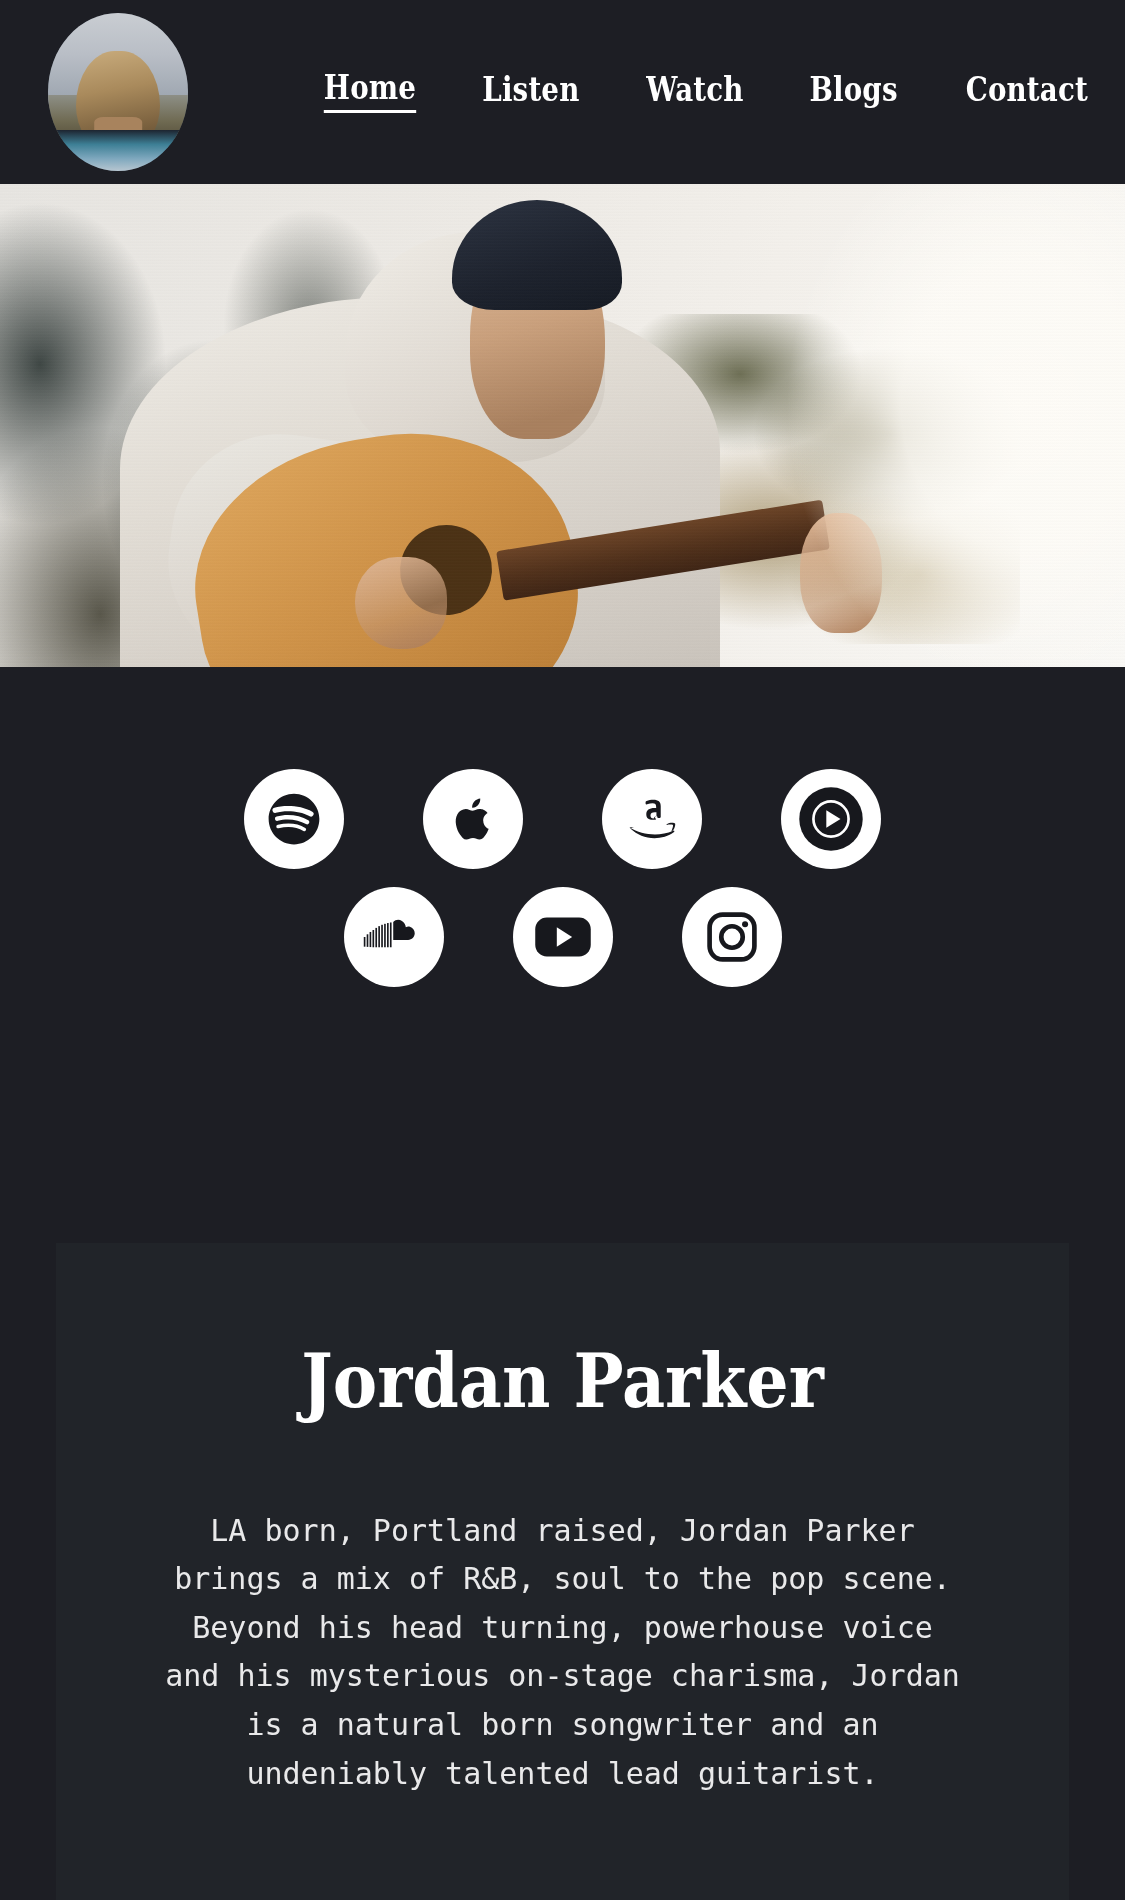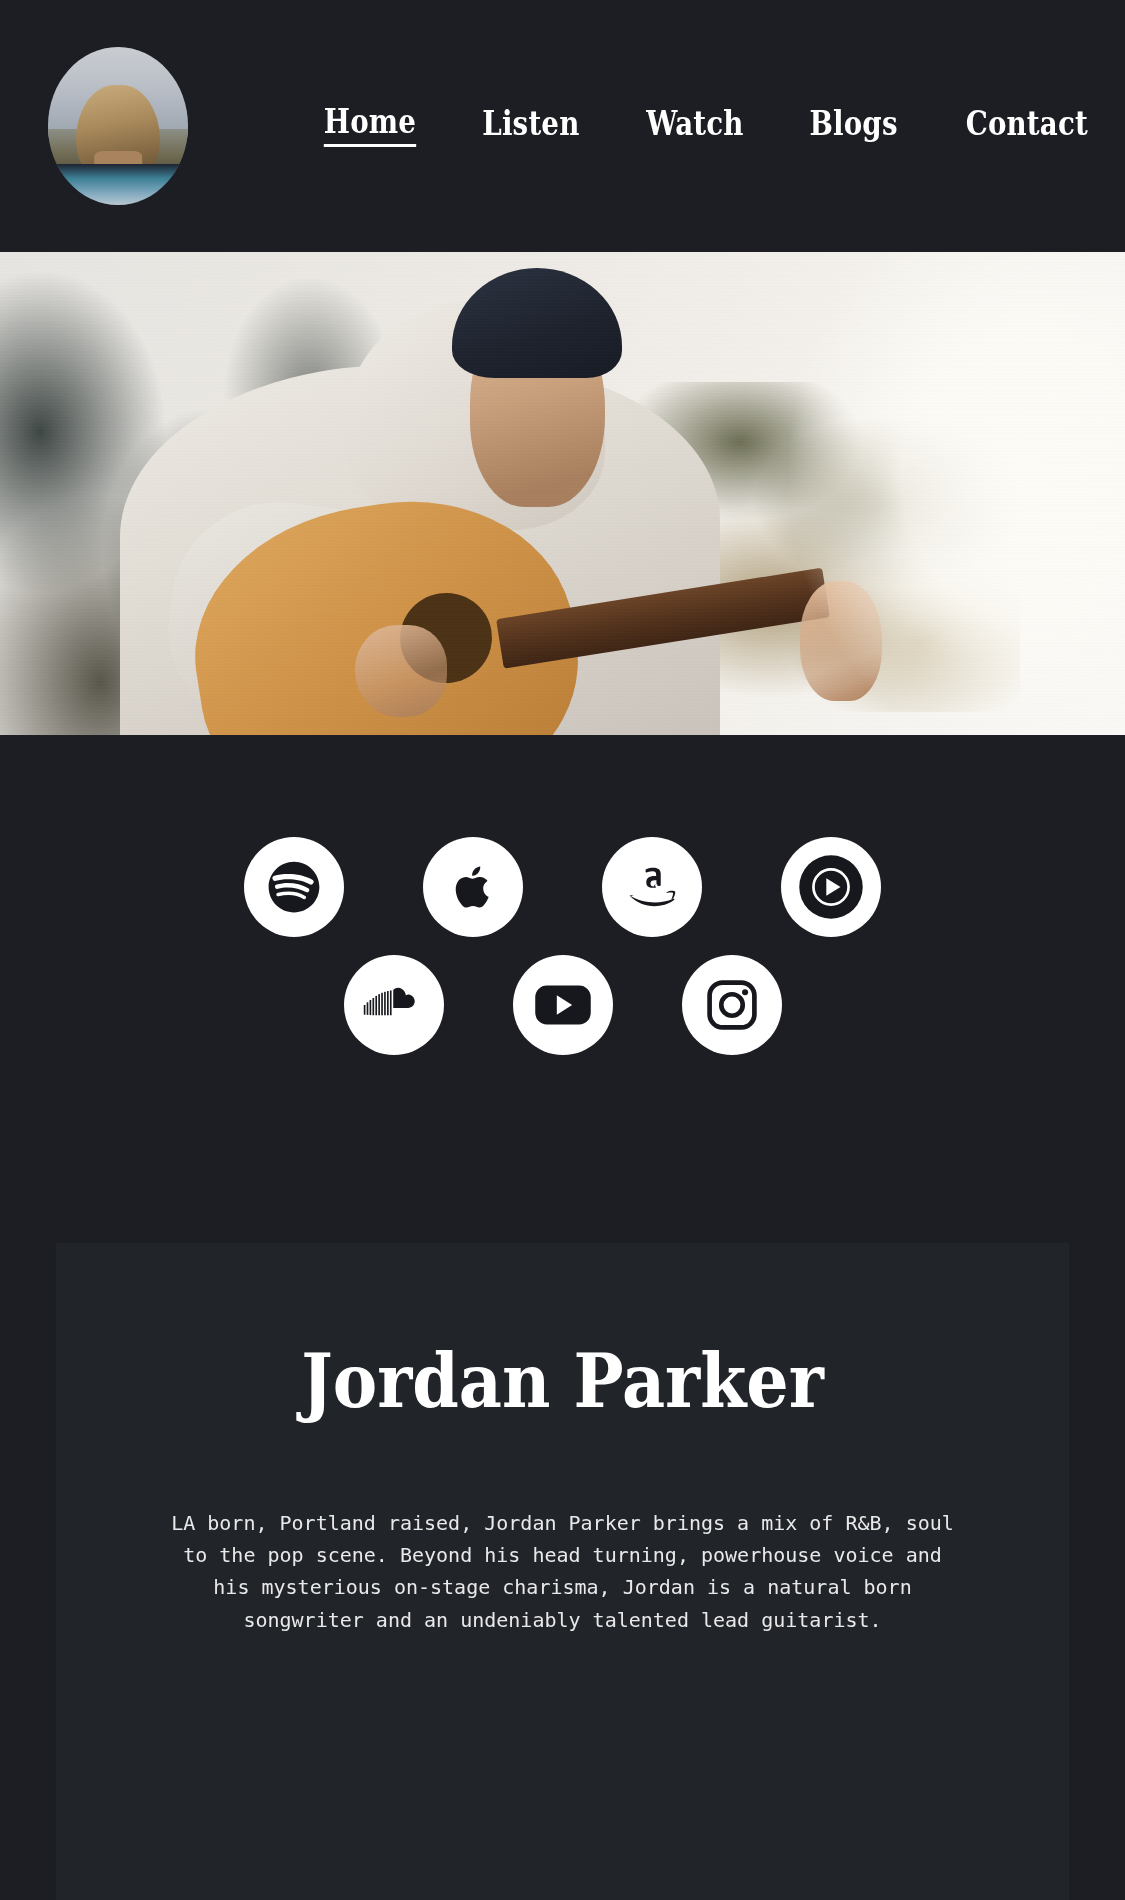--- a/index.html
+++ b/index.html
@@ -11,21 +11,21 @@
   }
 
   body {
     background: #1d1e24;
     font-family: "Liberation Sans", sans-serif;
     position: relative;
   }
 
   
   .site-header {
-    height: 252px;
+    height: 184px;
     background: #1d1e24;
     display: flex;
     align-items: center;
     padding: 0 40px 0 48px;
     position: relative;
   }
 
   .avatar {
     width: 140px;
     height: 158px;
@@ -243,21 +243,21 @@
     font-weight: 700;
     font-size: 74px;
     line-height: 1.05;
     color: #ffffff;
     letter-spacing: 0px;
     transform: scaleX(0.9);
     margin-bottom: 86px;
   }
   .artist-bio {
     font-family: "DejaVu Sans Mono", "Liberation Mono", monospace;
-    font-size: 20px;
+    font-size: 30px;
     line-height: 1.62;
     color: #e9e9ea;
     max-width: 800px;
     margin: 0 auto;
     text-align: center;
   }
 </style>
 </head>
 <body>
 

